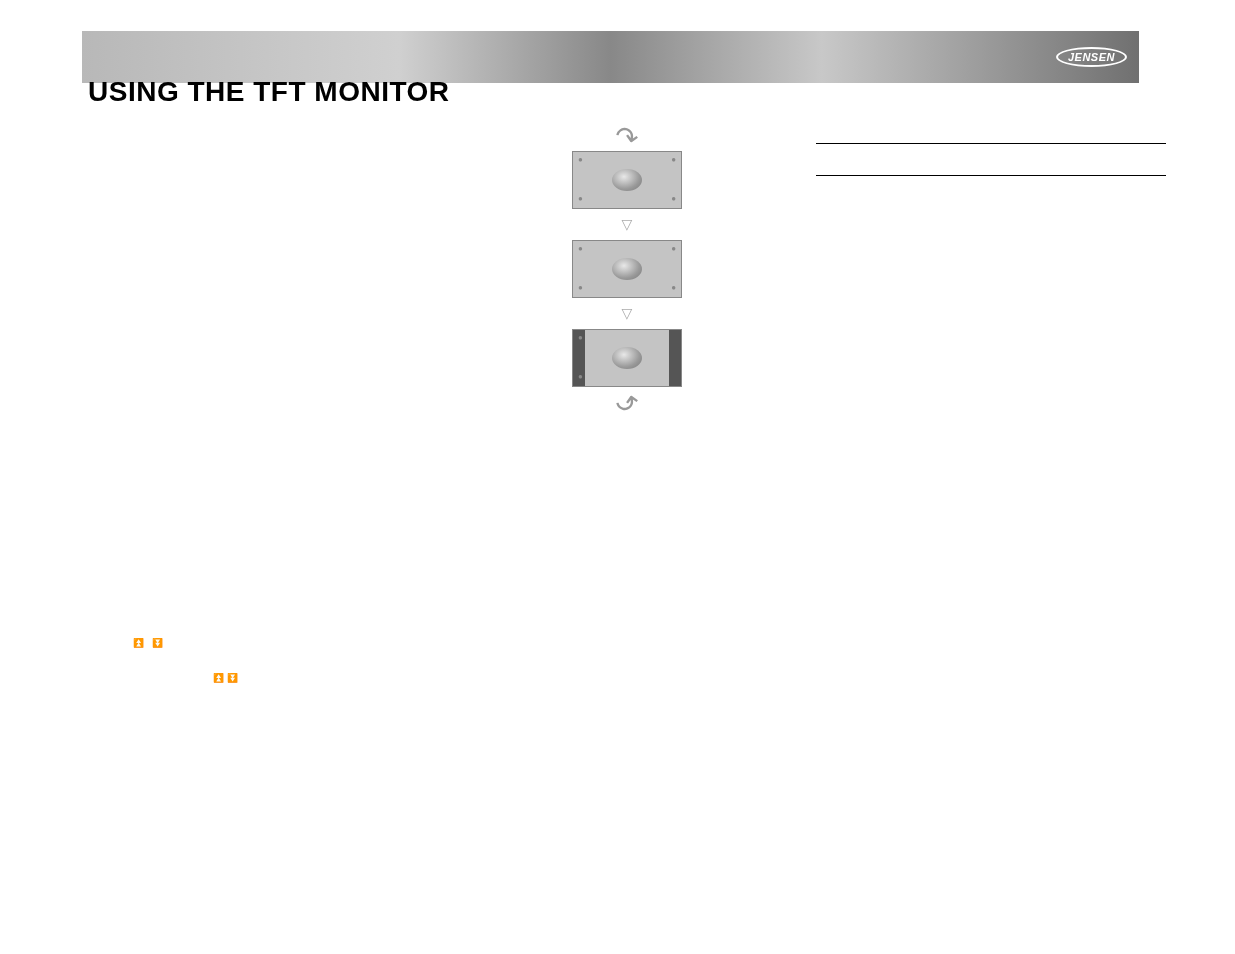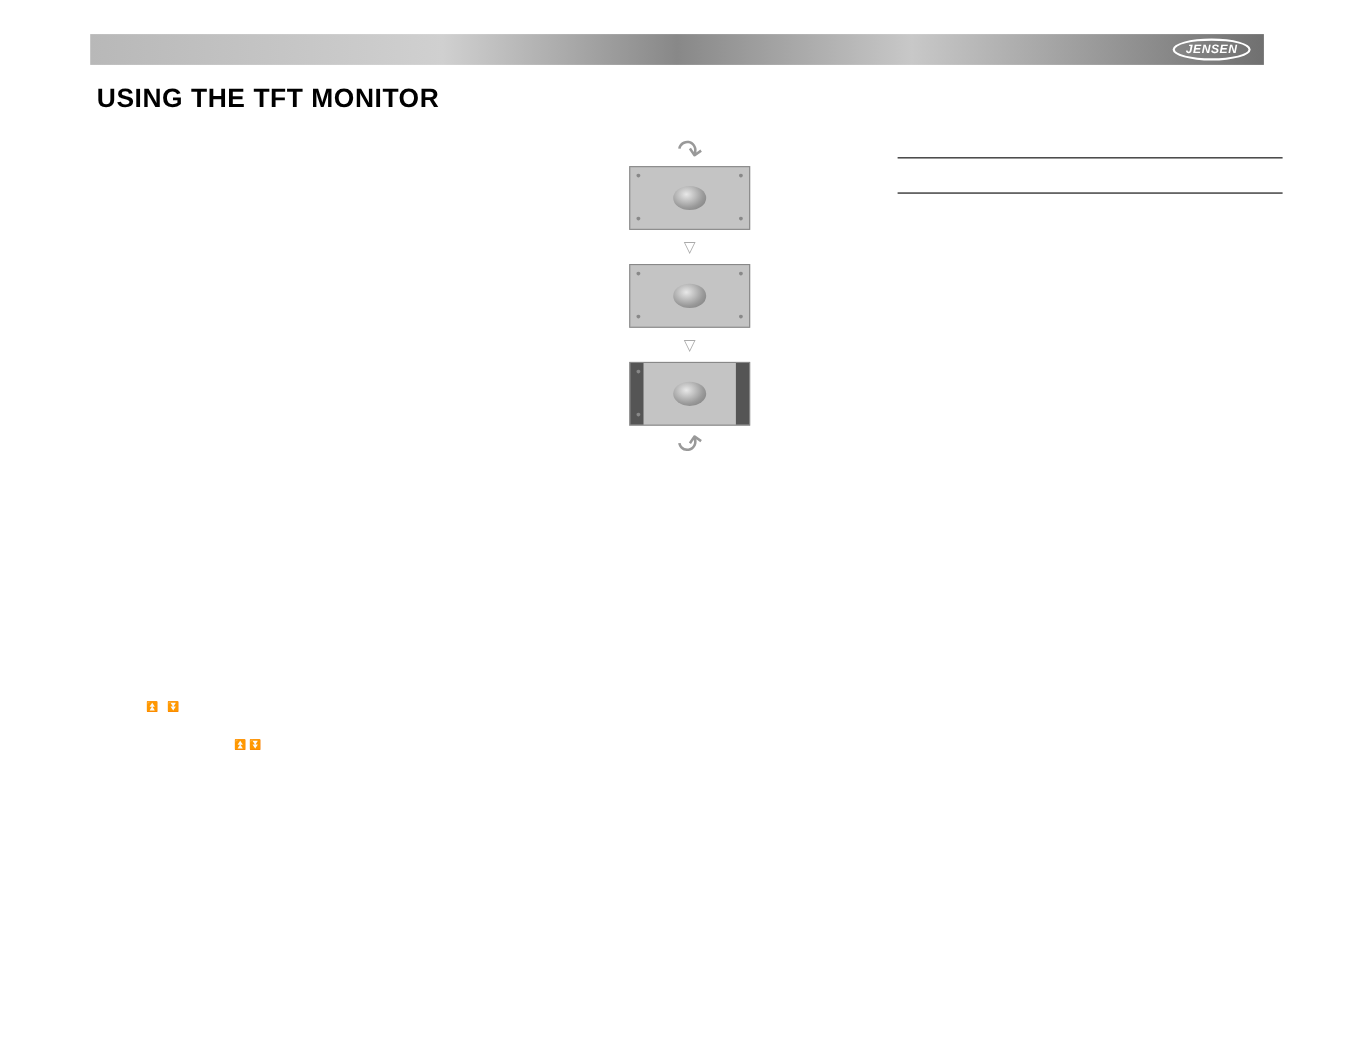--- a/index.html
+++ b/index.html
@@ -1,19 +1,19 @@
 <!DOCTYPE html>
 <html><head>
 <meta charset="utf-8">
 <style>
 * { margin: 0; padding: 0; box-sizing: border-box; }
 body { font-family: Arial, Helvetica, sans-serif; width: 1235px; height: 954px; background: #fff; position: relative; }
-.header-banner { position: absolute; top: 31px; left: 82px; right: 86px; height: 28px; background: linear-gradient(90deg, #b8b8b8 0%, #d0d0d0 30%, #888 50%, #c8c8c8 70%, #707070 100%); }
+.header-banner { position: absolute; top: 31px; left: 82px; right: 96px; height: 52px; background: linear-gradient(90deg, #b8b8b8 0%, #d0d0d0 30%, #888 50%, #c8c8c8 70%, #707070 100%); }
 .logo { position: absolute; right: 12px; top: 50%; transform: translateY(-50%); padding: 2px 10px; border: 2px solid #fff; border-radius: 50%; color: #fff; font-size: 11px; font-weight: bold; font-style: italic; letter-spacing: 0.5px; }
-.section-title { position: absolute; top: 76px; left: 88px; font-family: Arial, Helvetica, sans-serif; font-weight: 900; font-size: 24px; letter-spacing: 0.5px; color: #000; }
+.section-title { position: absolute; top: 76px; left: 88px; font-family: Arial, Helvetica, sans-serif; font-weight: 900; font-size: 28px; letter-spacing: 0.5px; color: #000; }
 .content { position: absolute; top: 113px; left: 88px; right: 88px; display: grid; grid-template-columns: 350px 350px 350px; gap: 14px; }
 .col { font-size: 10px; line-height: 1.35; color: #fff; }
 h3 { font-size: 13px; font-weight: bold; margin-bottom: 4px; margin-top: 8px; color: #fff; }
 .para { margin-bottom: 8px; }
 .ico { display: inline-block; font-size: 9px; vertical-align: 0px; }
 .tft-diagram { display: flex; flex-direction: column; align-items: center; gap: 6px; margin: 18px 0; }
 .tft-screen { width: 110px; height: 58px; background: #c4c4c4; border: 1px solid #888; position: relative; display: flex; align-items: center; justify-content: center; }
 .tft-screen.narrow::before, .tft-screen.narrow::after { content: ""; position: absolute; top: 0; bottom: 0; width: 12px; background: #555; }
 .tft-screen.narrow::before { left: 0; }
 .tft-screen.narrow::after { right: 0; }

